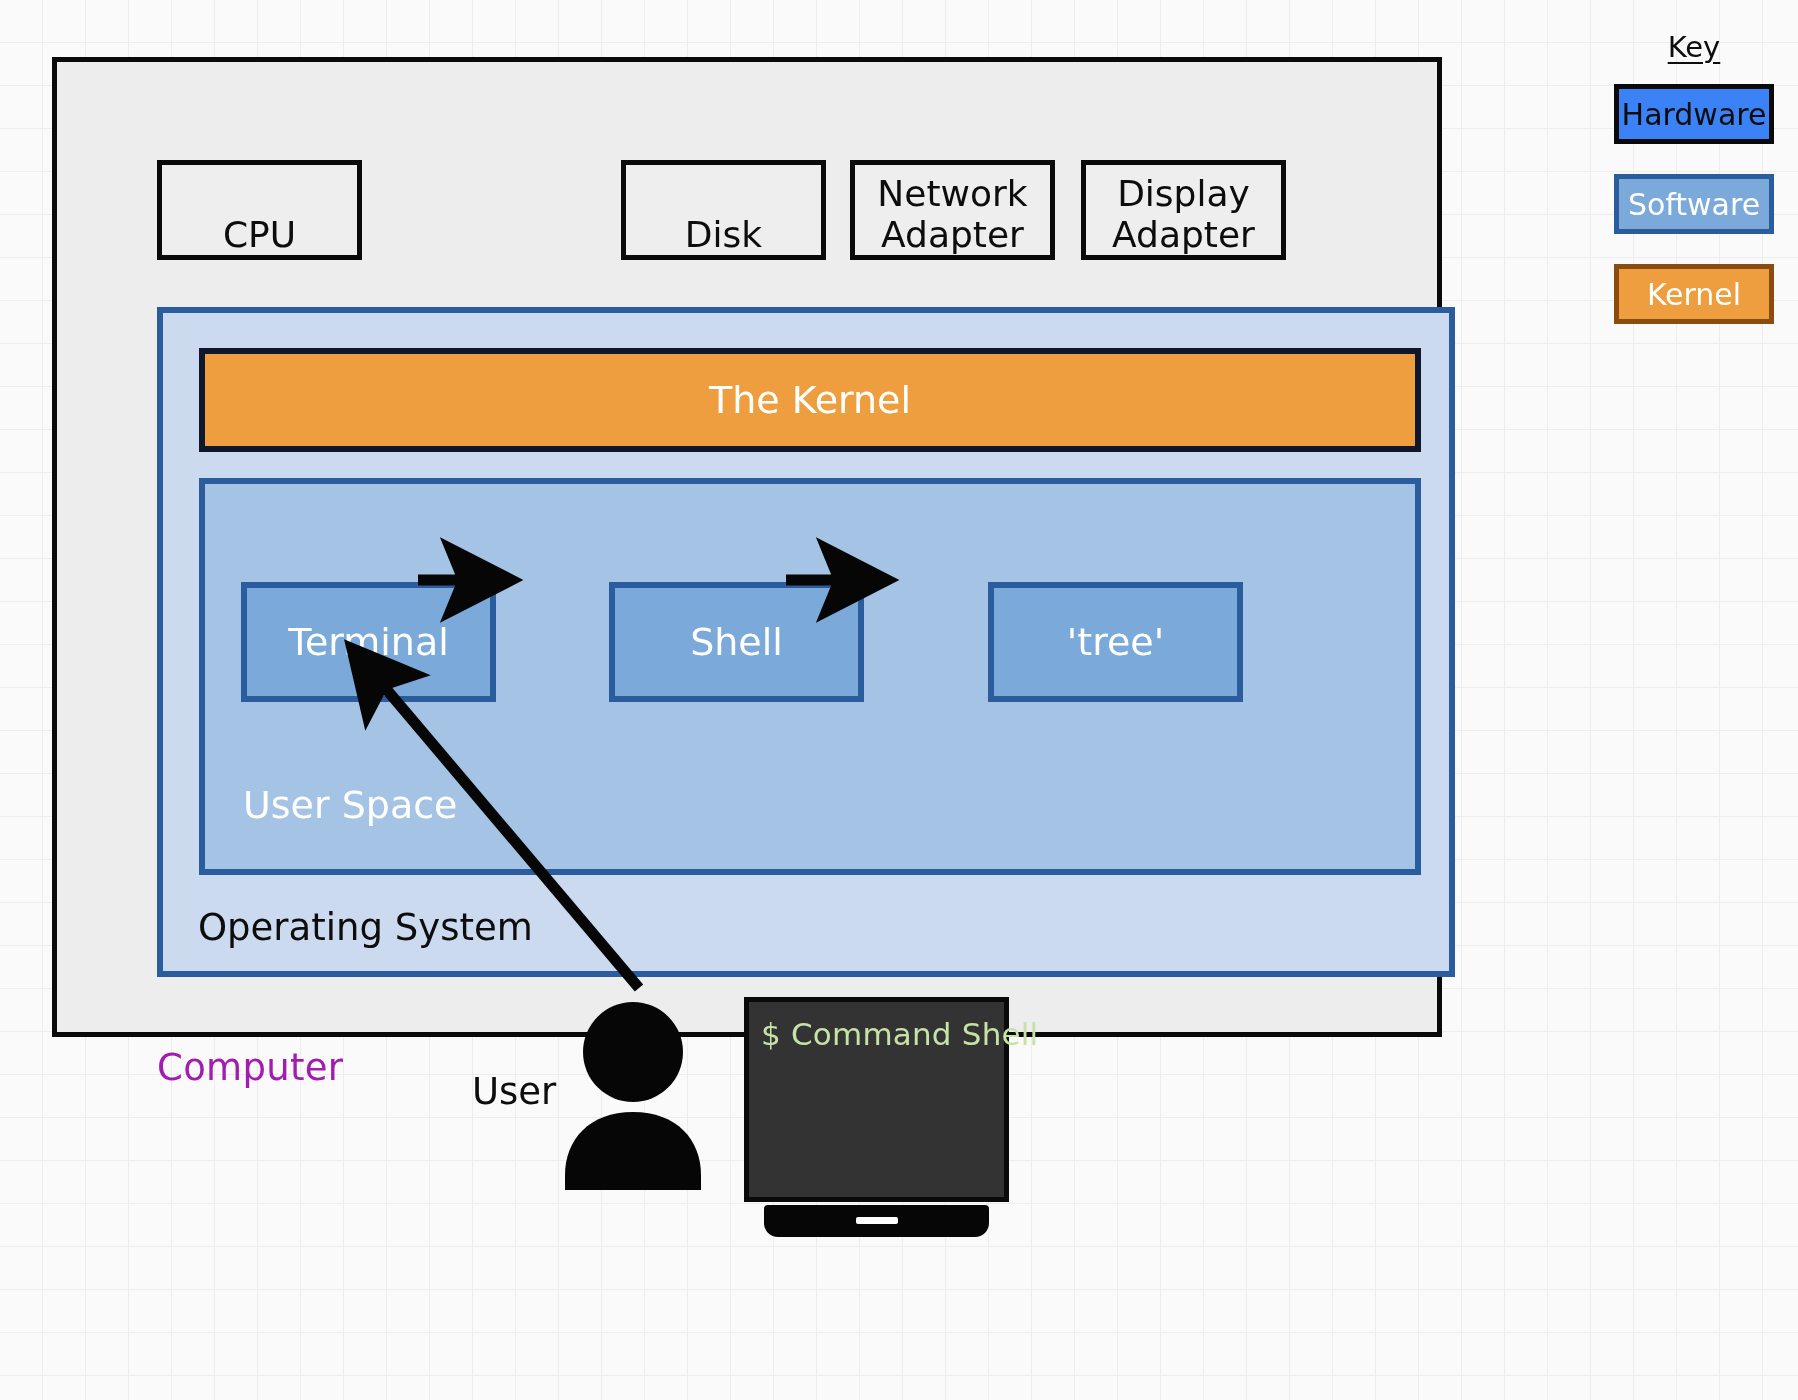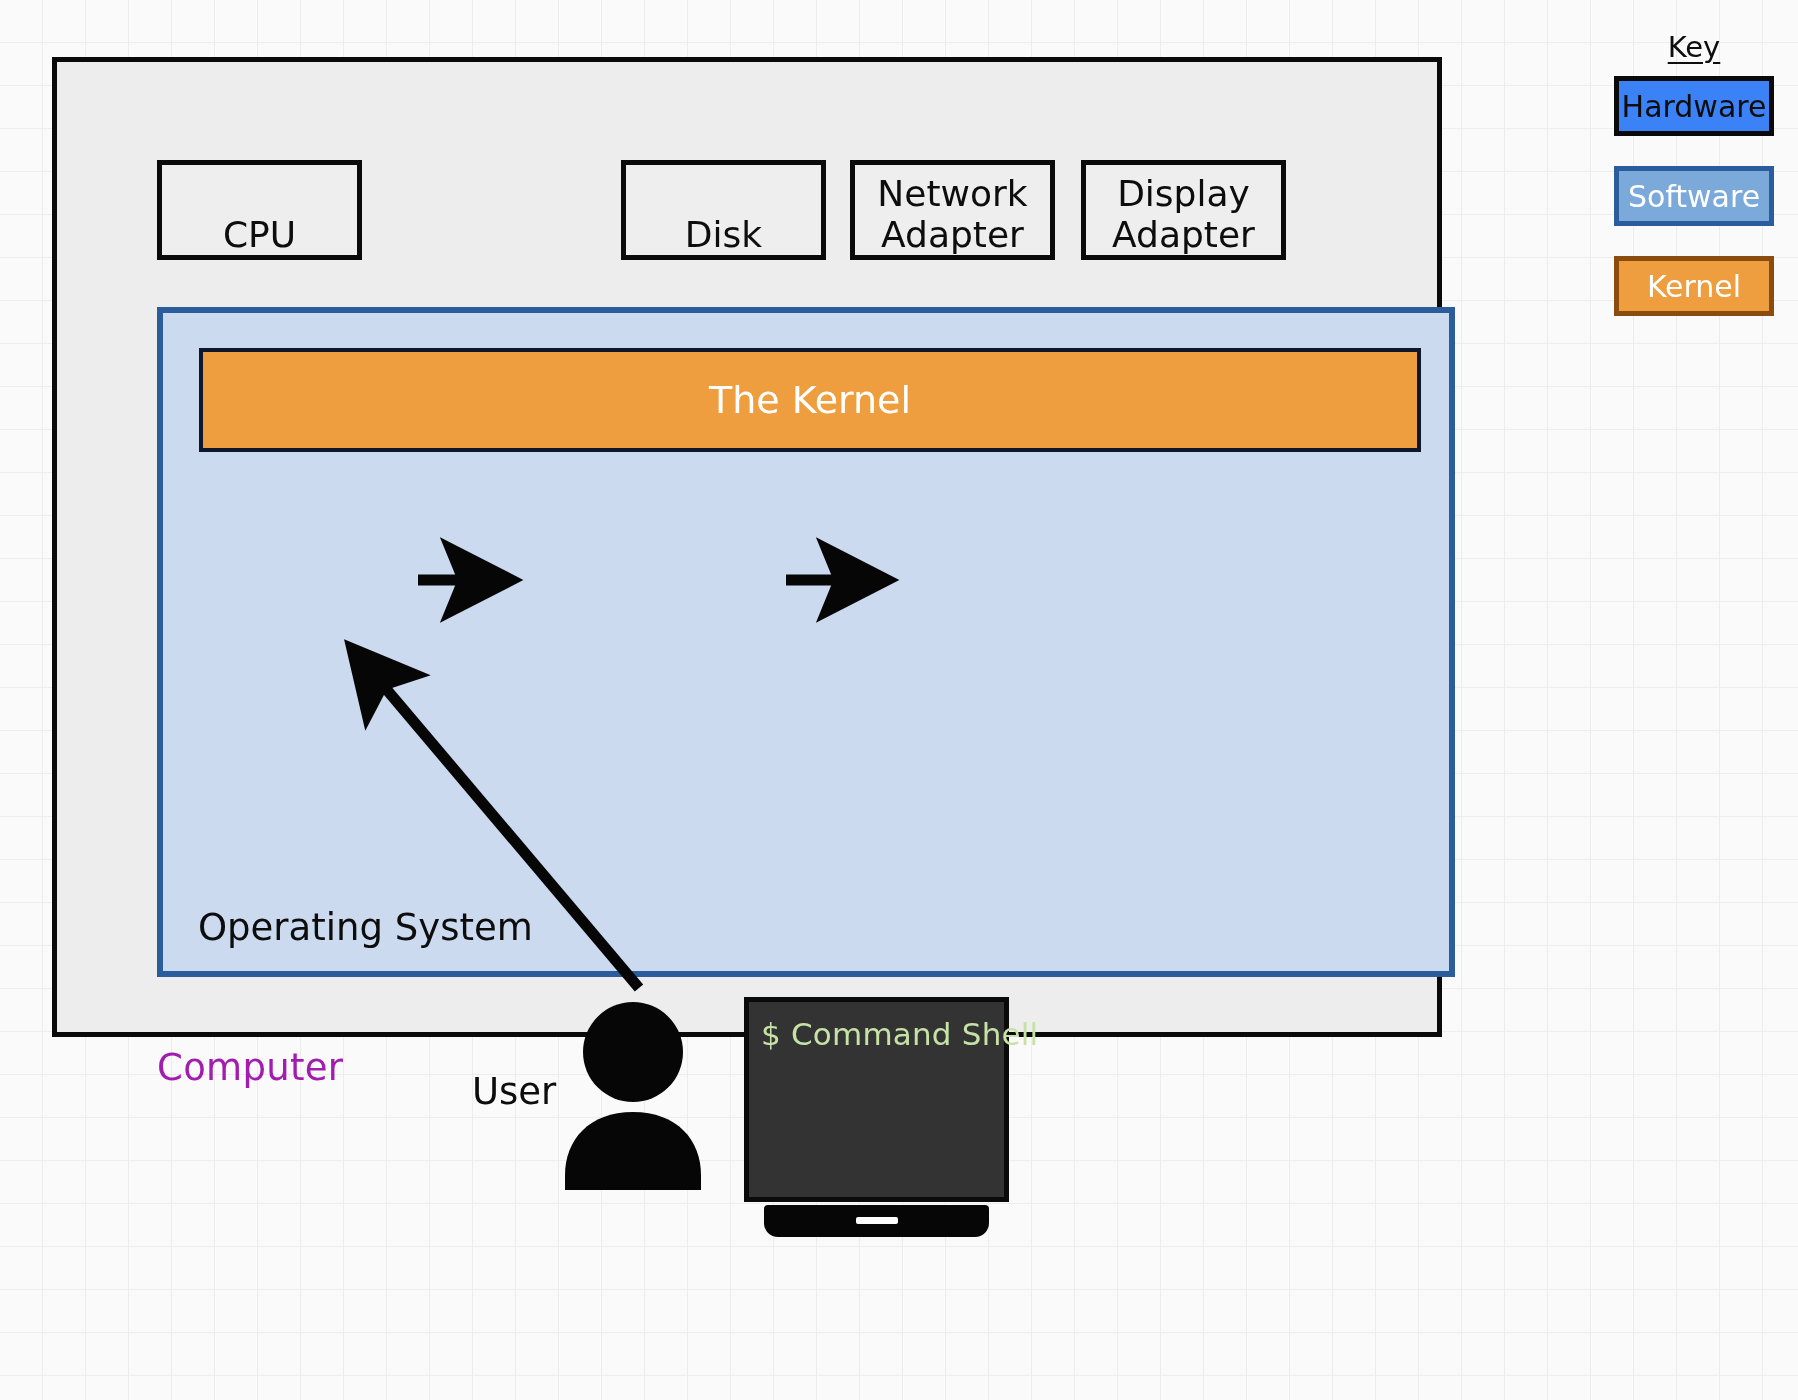--- a/index.html
+++ b/index.html
@@ -42,21 +42,21 @@
     background:#ccdaf0;border:6px solid #2b5c9b;box-sizing:border-box;
   }
   .os-label{
     position:absolute;left:35px;bottom:22px;font-size:37px;color:#0d0d0d;
     white-space:nowrap;
   }
 
   
   .kernel{
     position:absolute;left:36px;top:35px;width:1222px;height:104px;
-    background:#ee9e3e;border:4px solid #0f172a;box-sizing:border-box;
+    background:#ee9e3e;border:6px solid #0f172a;box-sizing:border-box;
     display:flex;align-items:center;justify-content:center;
     color:#ffffff;font-size:38px;
   }
 
   
   .userspace{
     position:absolute;left:36px;top:165px;width:1222px;height:397px;
     background:#a5c3e4;border:6px solid #2b5c9b;box-sizing:border-box;
   }
   .us-label{
@@ -69,21 +69,21 @@
     position:absolute;top:98px;height:120px;
     background:#7aa9da;border:6px solid #2b5c9b;box-sizing:border-box;
     display:flex;align-items:center;justify-content:center;
     color:#ffffff;font-size:38px;
   }
 
   
   .key{position:absolute;left:1614px;top:30px;width:160px;}
   .key-title{
     text-align:center;font-size:29px;color:#0d0d0d;
-    text-decoration:underline;text-underline-offset:5px;margin-bottom:12px;
+    text-decoration:underline;text-underline-offset:5px;margin-bottom:20px;
   }
   .key-item{
     width:160px;height:60px;box-sizing:border-box;margin-bottom:30px;
     display:flex;align-items:center;justify-content:center;font-size:30px;
   }
   .key-hardware{background:#3b82f6;border:5px solid #0a0a0a;color:#0d0d0d;}
   .key-software{background:#7aa9da;border:5px solid #2b5c9b;color:#ffffff;}
   .key-kernel{background:#ee9e3e;border:5px solid #8b4c10;color:#ffffff;}
 
   
@@ -136,20 +136,32 @@
         <span class="multiline">Display<br>Adapter</span>
       </div>
     </div>
 
     <div class="os">
 
       <div class="kernel">
         <span>The Kernel</span>
       </div>
 
+      <div class="userspace">
+        <div class="sw-box" style="left:36px;width:255px;">
+          <span>Terminal</span>
+        </div>
+        <div class="sw-box" style="left:404px;width:255px;">
+          <span>Shell</span>
+        </div>
+        <div class="sw-box" style="left:783px;width:255px;">
+          <span>'tree'</span>
+        </div>
+        <div class="us-label">User Space</div>
+      </div>
 
       <div class="os-label">Operating System</div>
     </div>
 
     <div class="computer-label">Computer</div>
   </div>
 
   <div class="key">
     <div class="key-title">Key</div>
     <div class="key-item key-hardware">

